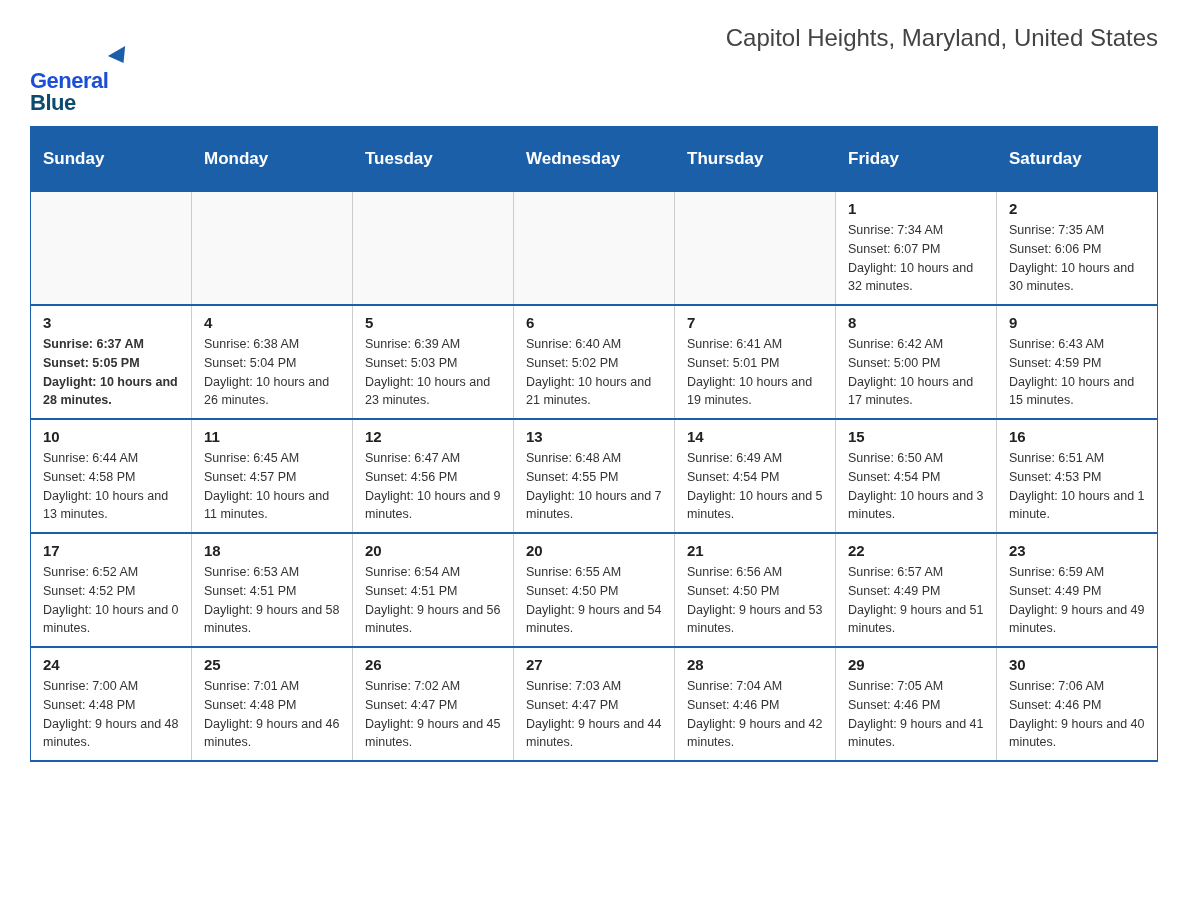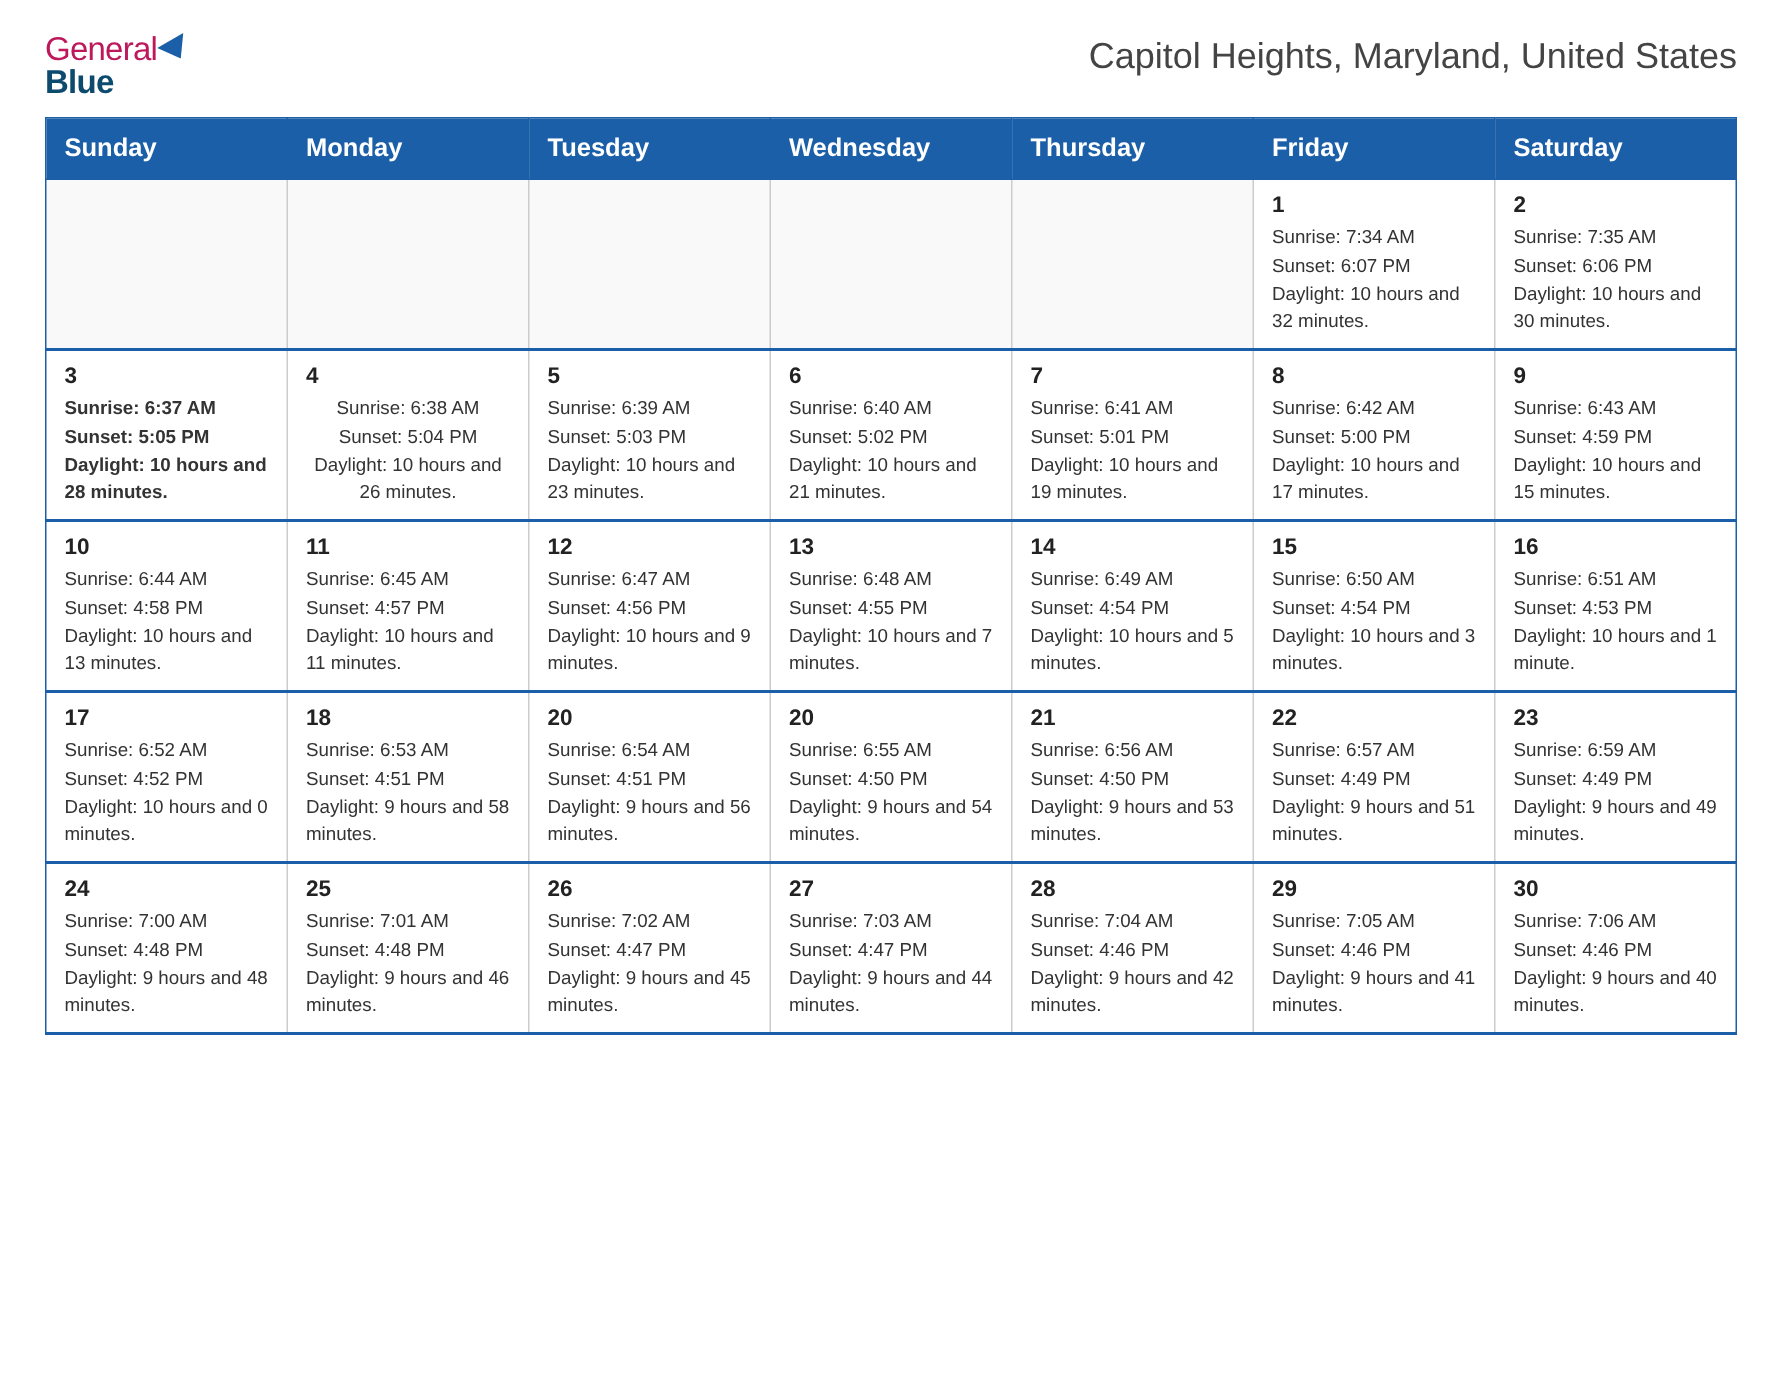--- a/index.html
+++ b/index.html
@@ -16,23 +16,24 @@
       align-items: flex-start;
       margin-bottom: 10px;
     }
     .logo {
       display: flex;
       flex-direction: column;
       align-items: flex-start;
     }
     .logo-general {
       font-size: 22px;
-      font-weight: normal;
-      color: #be185d;
+      font-weight: bold;
+      color: #1d4ed8;
       letter-spacing: -0.5px;
+      margin-top: 48px;
     }
     .logo-blue {
       font-size: 22px;
       font-weight: bold;
       color: #0c4a6e;
       letter-spacing: -0.5px;
     }
     .logo-arrow {
       display: inline-block;
       width: 0;
@@ -72,21 +73,21 @@
       border-collapse: collapse;
       margin-top: 10px;
     }
     thead tr {
       background-color: #1a5fa8;
     }
     thead th {
       color: #fff;
       font-size: 17px;
       font-weight: bold;
-      padding: 10px 12px;
+      padding: 22px 12px;
       text-align: left;
       border: 1px solid #1a5fa8;
     }
     tbody tr {
       border-bottom: 2px solid #1a5fa8;
     }
     tbody td {
       vertical-align: top;
       padding: 8px 12px;
       font-size: 13.5px;
@@ -169,21 +170,21 @@
       </tr>
       <tr>
         <td>
           <span class="day-num">3</span>
           <div class="day-info" style="white-space: pre-line; font-weight: bold;">Sunrise: 6:37 AM
 Sunset: 5:05 PM
 Daylight: 10 hours and 28 minutes.</div>
         </td>
         <td>
           <span class="day-num">4</span>
-          <div class="day-info" style="white-space: pre-line; text-align: center;">Sunrise: 6:38 AM
+          <div class="day-info" style="white-space: pre-line;">Sunrise: 6:38 AM
 Sunset: 5:04 PM
 Daylight: 10 hours and 26 minutes.</div>
         </td>
         <td>
           <span class="day-num">5</span>
           <div class="day-info" style="white-space: pre-line;">Sunrise: 6:39 AM
 Sunset: 5:03 PM
 Daylight: 10 hours and 23 minutes.</div>
         </td>
         <td>

